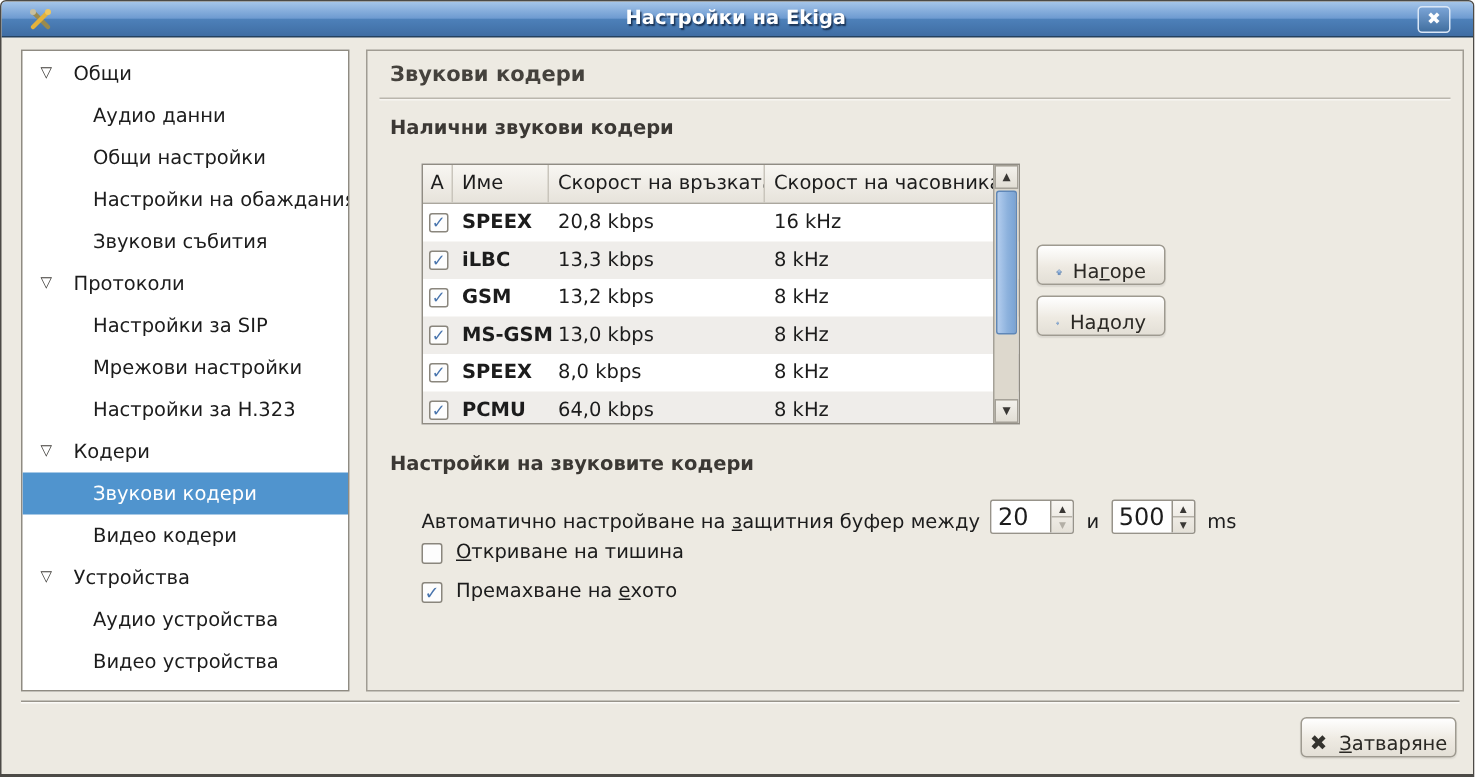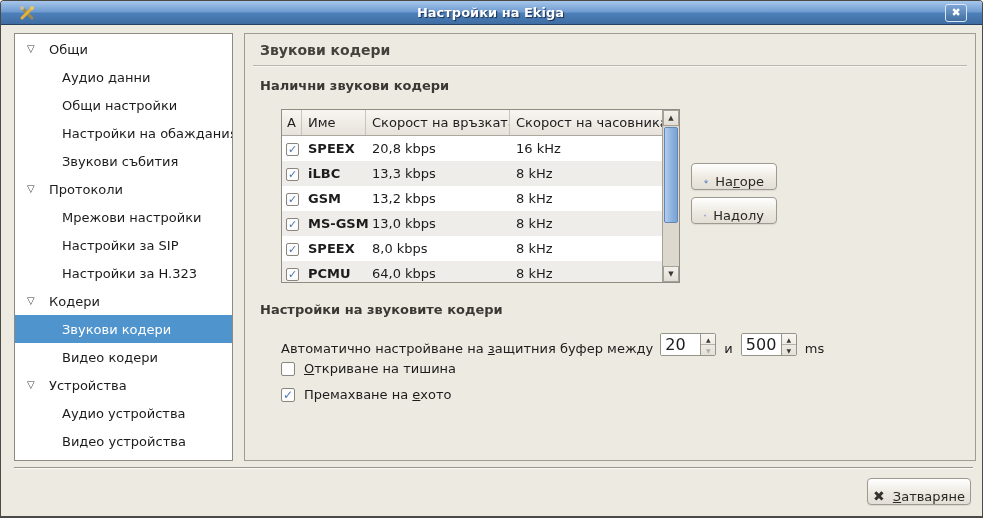--- a/index.html
+++ b/index.html
@@ -134,24 +134,24 @@
       <span>Настройки на обажданията</span>
     </div>
     <div class="tree-row child">
       <span>Звукови събития</span>
     </div>
     <div class="tree-row group">
       <span class="expander">▽</span>
       <span>Протоколи</span>
     </div>
     <div class="tree-row child">
+      <span>Настройки за SIP</span>
+    </div>
+    <div class="tree-row child">
       <span>Мрежови настройки</span>
-    </div>
-    <div class="tree-row child">
-      <span>Настройки за SIP</span>
     </div>
     <div class="tree-row child">
       <span>Настройки за H.323</span>
     </div>
     <div class="tree-row group">
       <span class="expander">▽</span>
       <span>Кодери</span>
     </div>
     <div class="tree-row child selected">
       <span>Звукови кодери</span>

